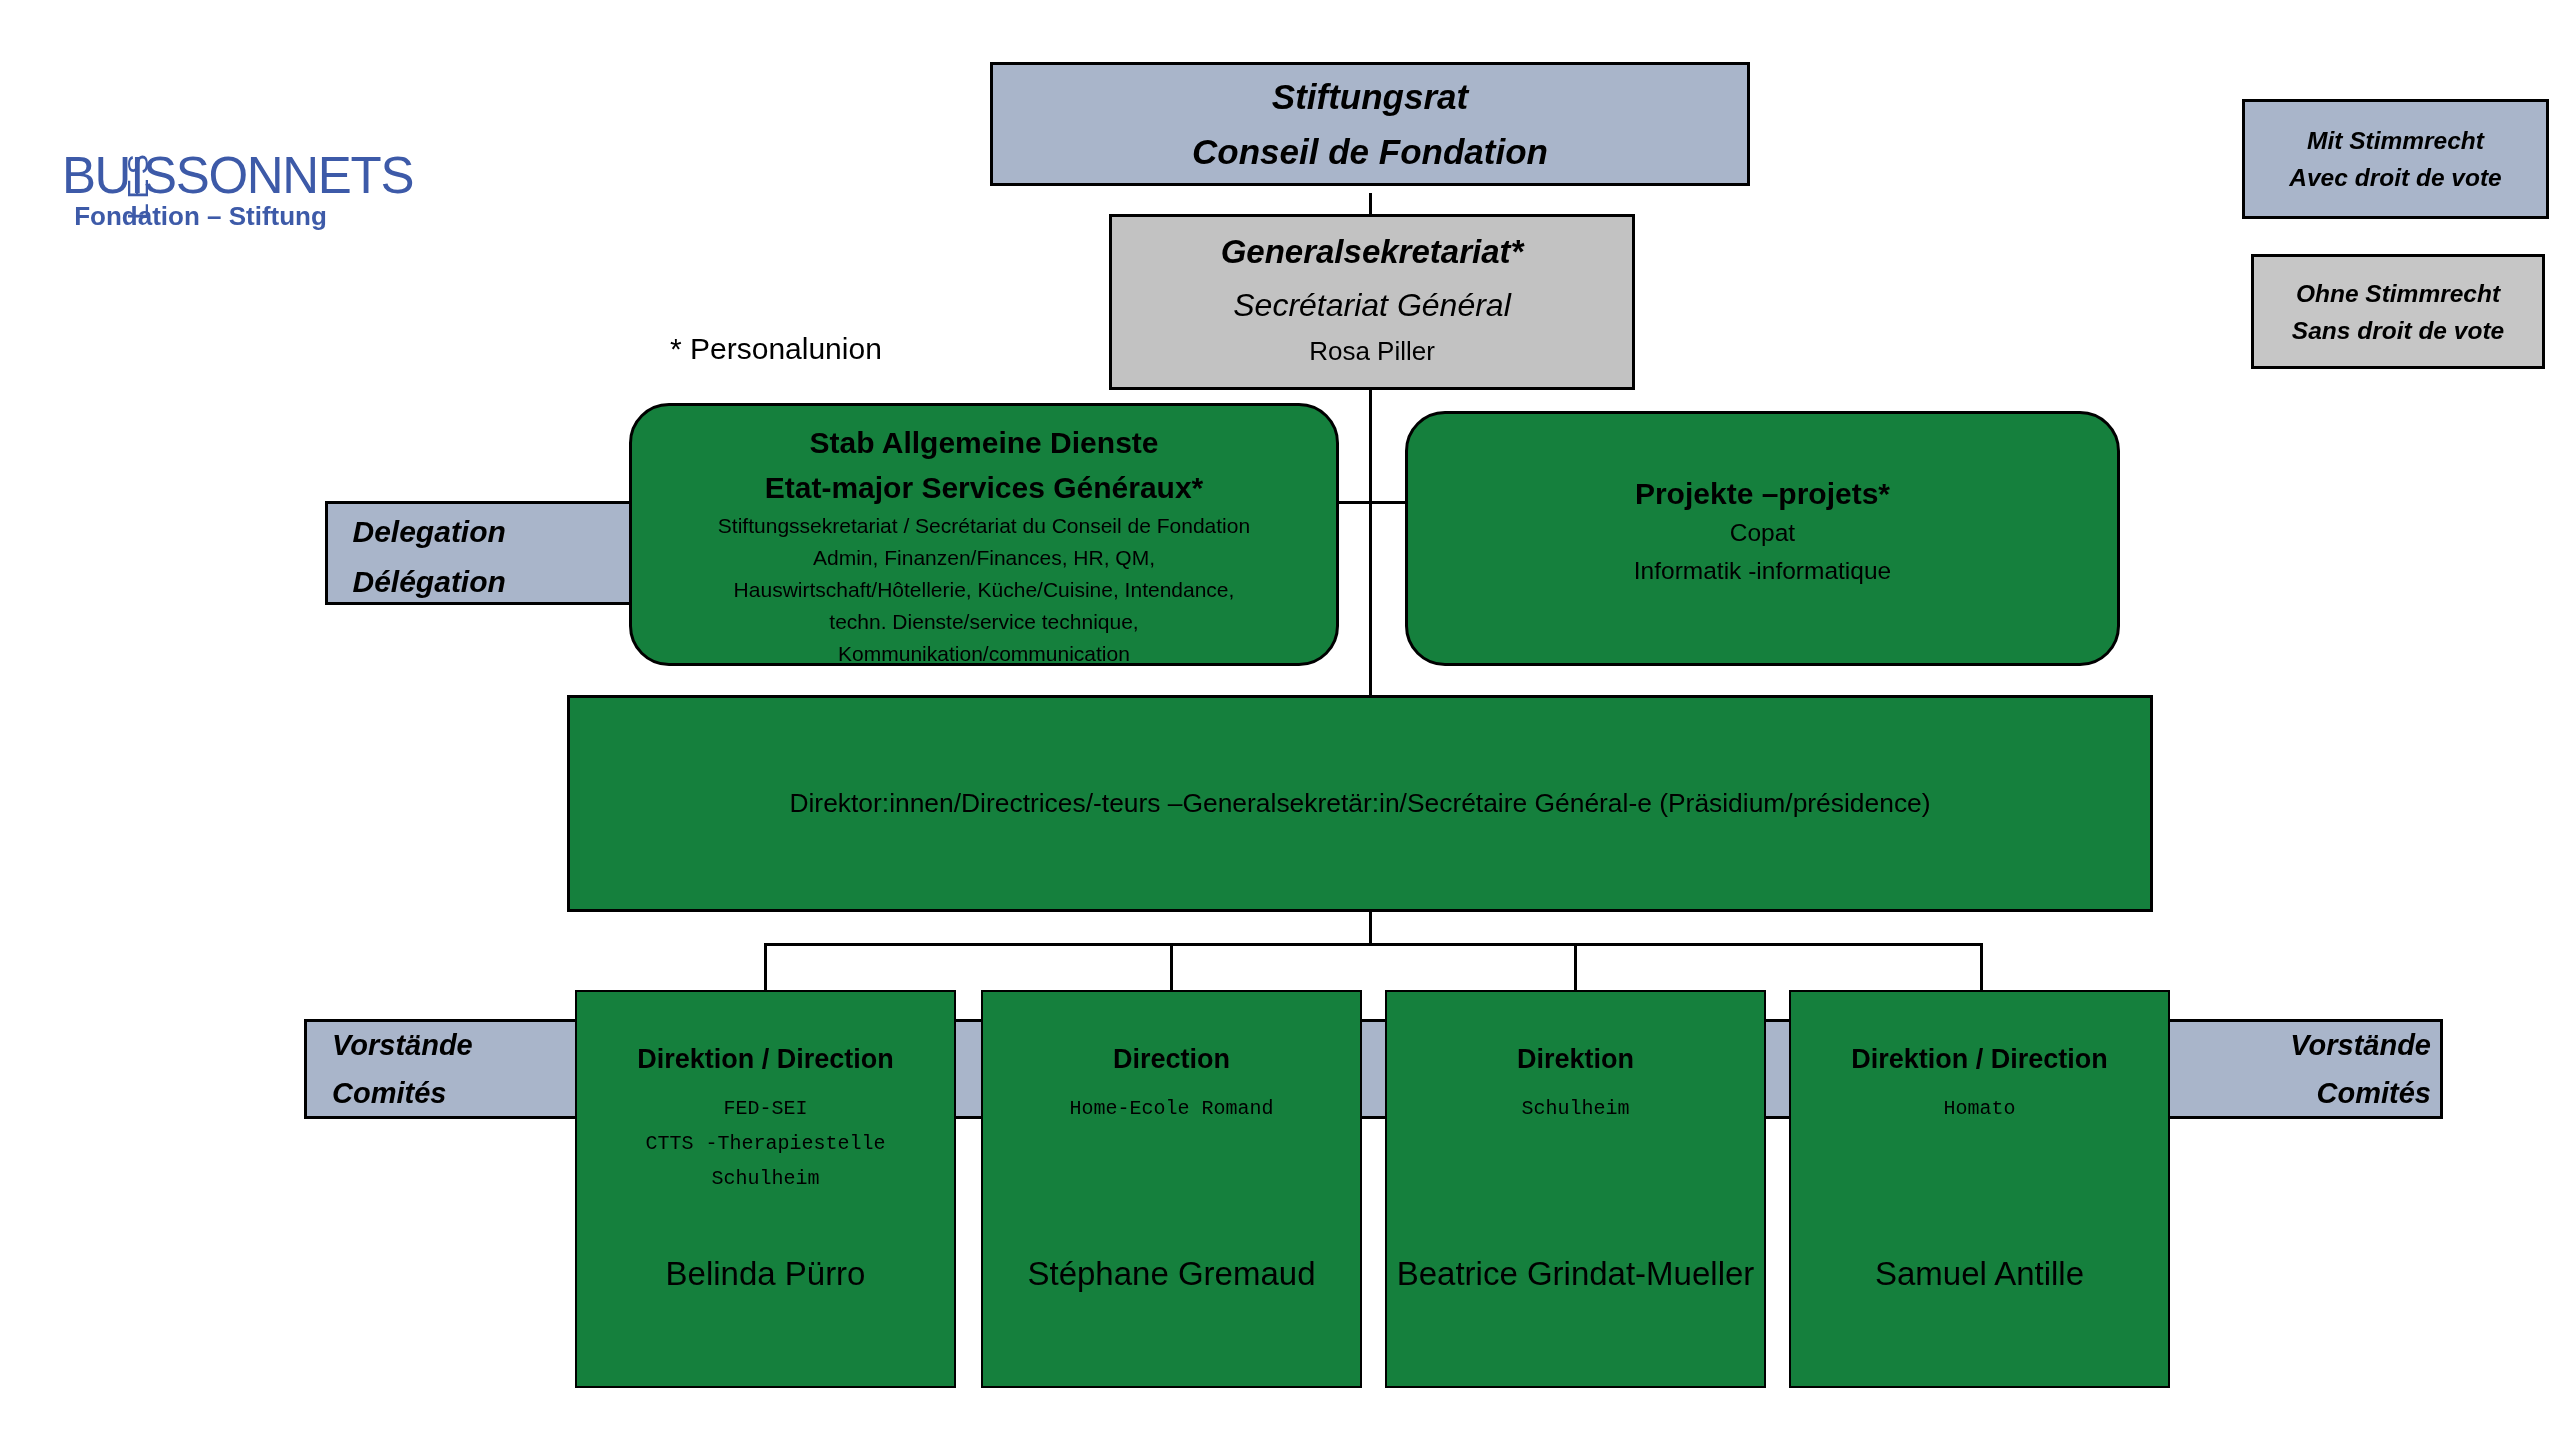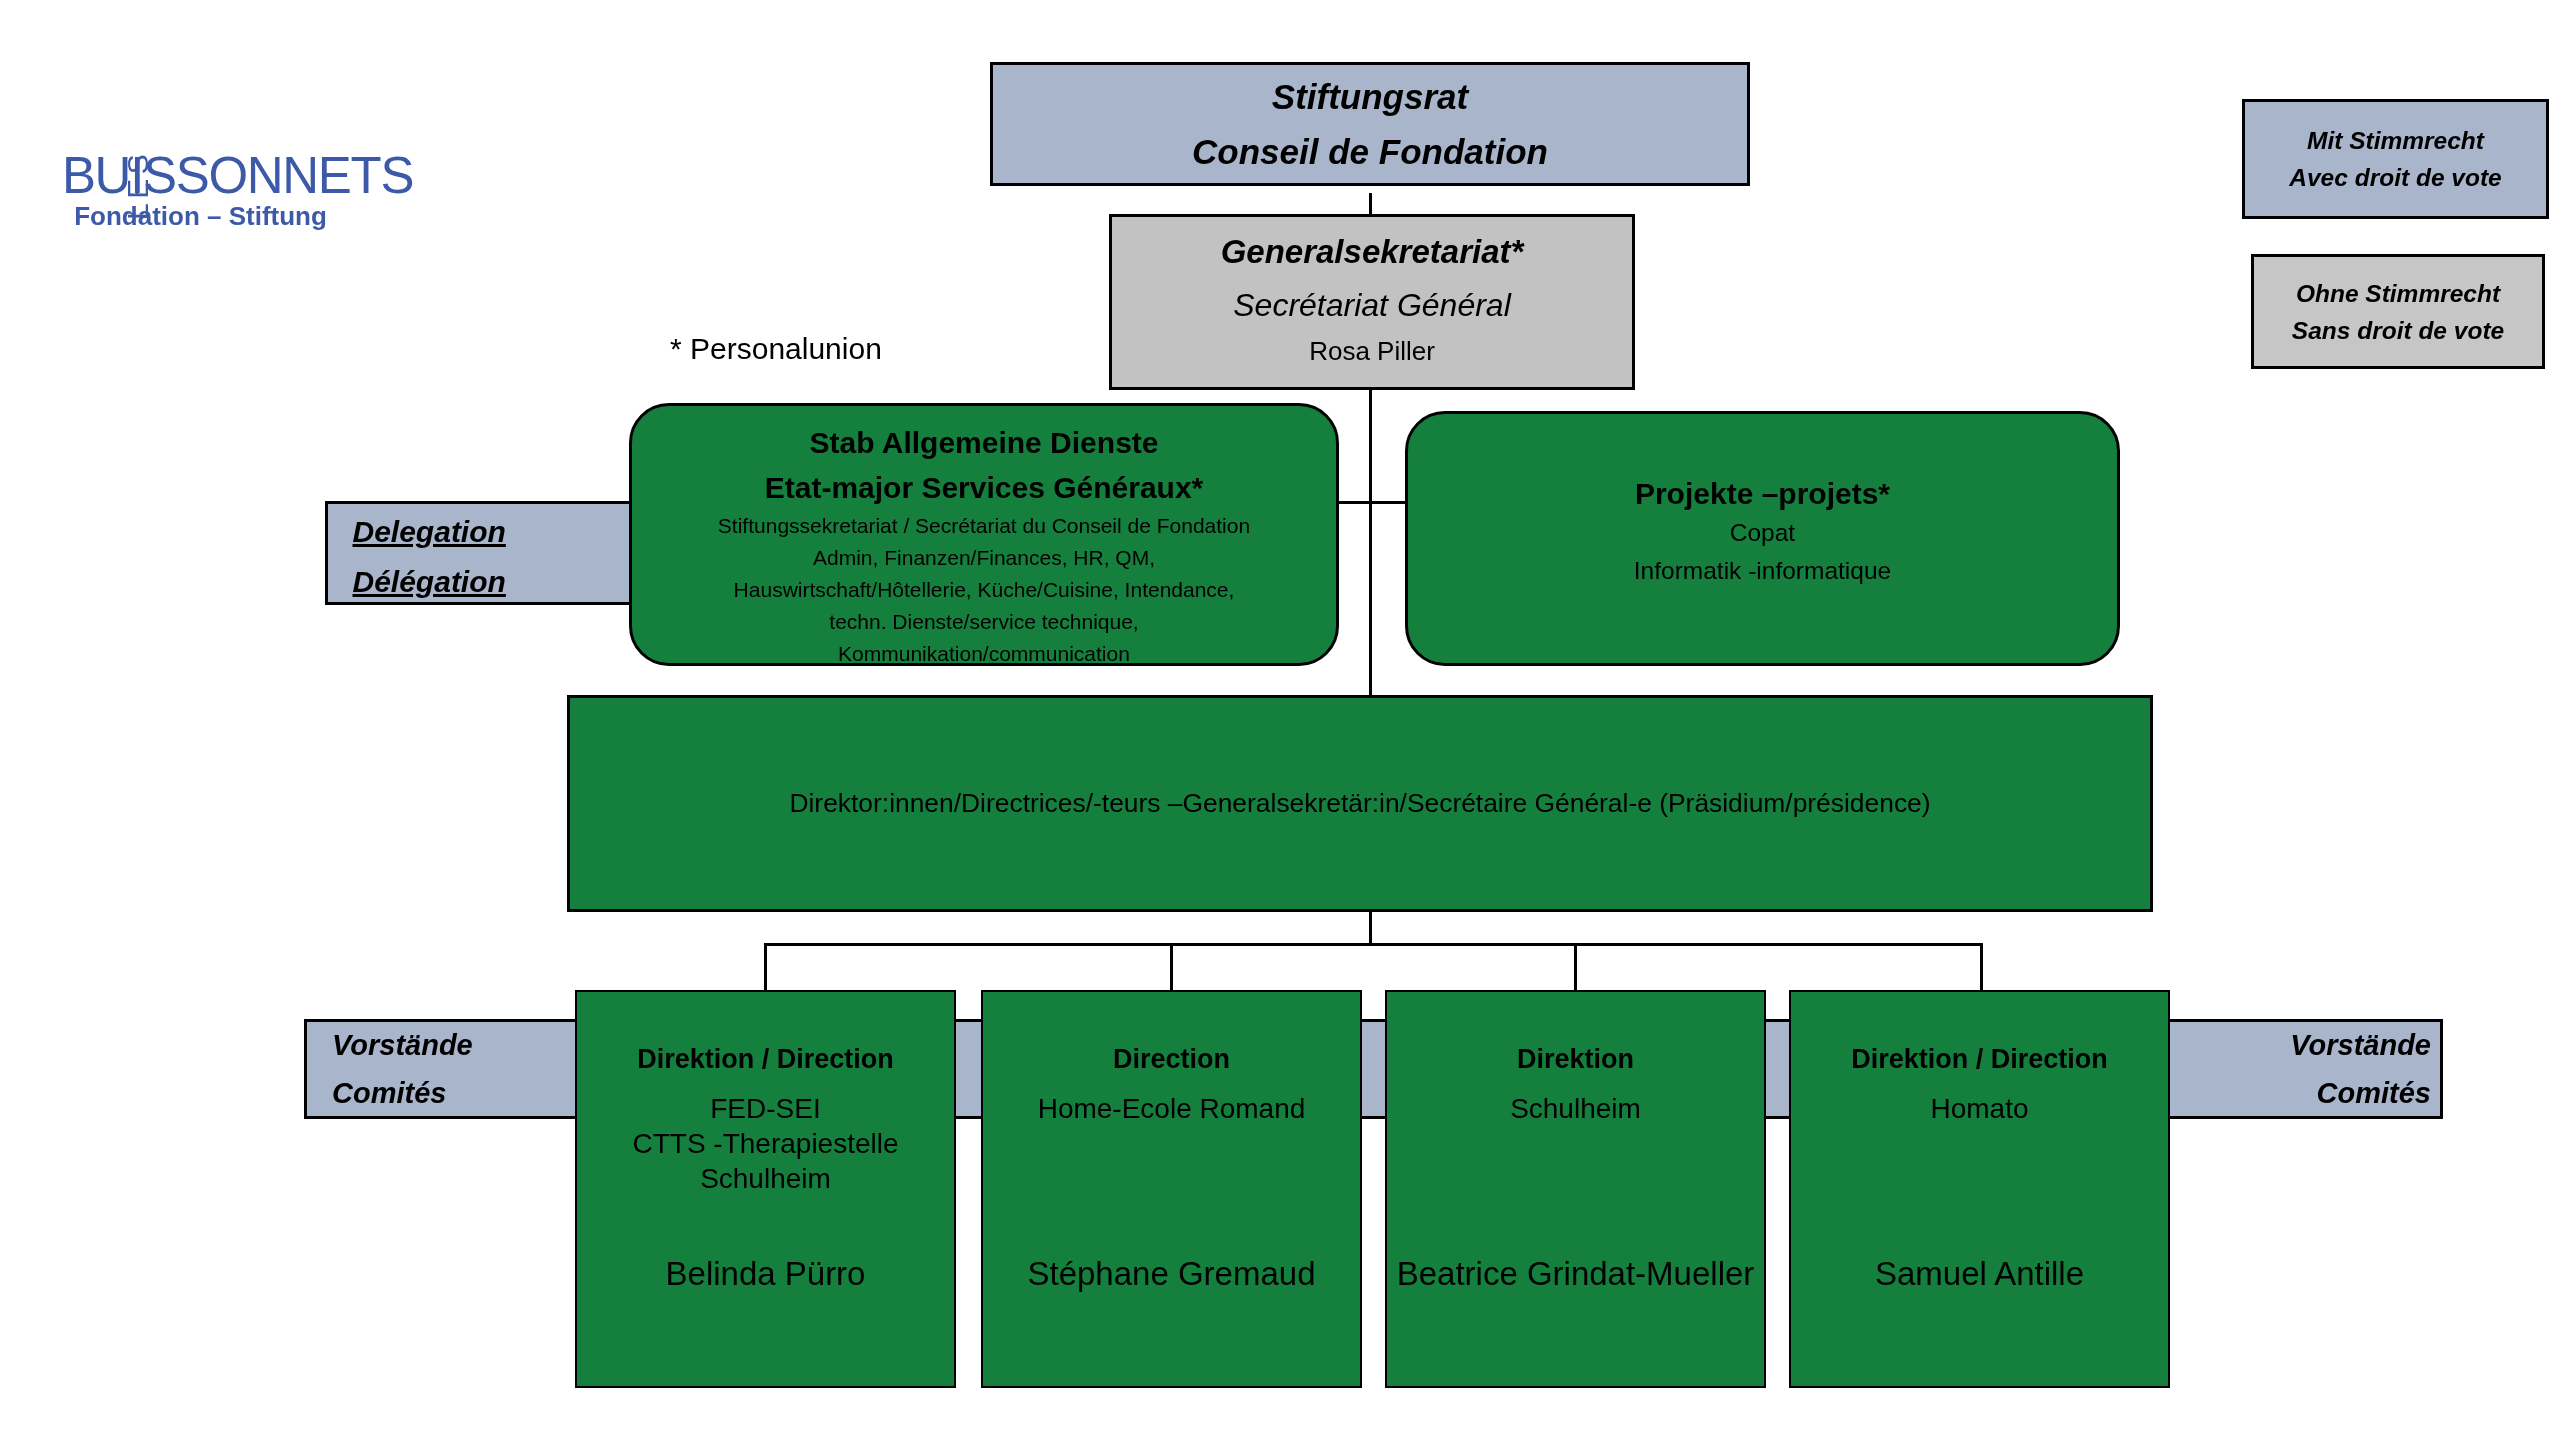--- a/index.html
+++ b/index.html
@@ -37,37 +37,37 @@
   #stab{left:629px;top:403px;width:710px;height:263px;z-index:2;padding-top:14px;}
   #stab .t{font-size:30px;font-weight:bold;line-height:45px;}
   #stab .b{font-size:21px;line-height:32px;}
   #projekte{left:1405px;top:411px;width:715px;height:255px;z-index:2;padding-top:59px;}
   #projekte .t{font-size:30px;font-weight:bold;line-height:41px;}
   #projekte .b{font-size:24.5px;line-height:38px;text-align:center;}
   #projekte .b:first-of-type{margin-top:13px;}
 
   
   #delegation{left:325px;top:501px;width:308px;height:104px;z-index:1;text-align:left;
-    padding:2.6px 0 0 24.5px;font-size:30px;font-weight:bold;font-style:italic;line-height:50px;text-decoration:underline;}
+    padding:2.6px 0 0 24.5px;font-size:30px;font-weight:bold;font-style:italic;line-height:50px;}
 
   
   #konferenz{left:567px;top:695px;width:1586px;height:217px;z-index:2;border-width:3.9px;padding-top:52px;}
   #konferenz .t{font-size:30px;font-weight:bold;line-height:39px;}
   #konferenz .s{font-size:26.4px;line-height:32px;margin-top:37px;}
 
   
   #band{left:304px;top:1019px;width:2139px;height:100px;z-index:1;}
   .band-label{position:absolute;top:1021px;z-index:3;font-size:29px;font-weight:bold;font-style:italic;line-height:48px;}
   #vorstaende-left{left:332px;text-align:left;}
   #vorstaende-right{left:2177px;width:254px;text-align:right;}
 
   
   .dirbox{top:990px;height:398px;z-index:2;border-width:2.6px;padding-top:49px;}
   .dirbox .t{font-size:27px;font-weight:bold;line-height:37px;}
-  .dirbox .u{font-size:28px;line-height:35px;}
+  .dirbox .u{font-size:20px;line-height:35px;font-family:Liberation Mono, monospace;}
   .dirbox .u0{margin-top:13px;}
   .dirbox .person{position:absolute;left:0;top:263px;width:100%;font-size:33px;}
   #dir1{left:575px;width:381px;}
   #dir2{left:981px;width:381px;}
   #dir3{left:1385px;width:381px;}
   #dir4{left:1789px;width:381px;}
 
   
   .legend{display:flex;flex-direction:column;justify-content:center;z-index:2;
     font-size:24.5px;font-weight:bold;font-style:italic;line-height:37px;margin-left:36px;}

